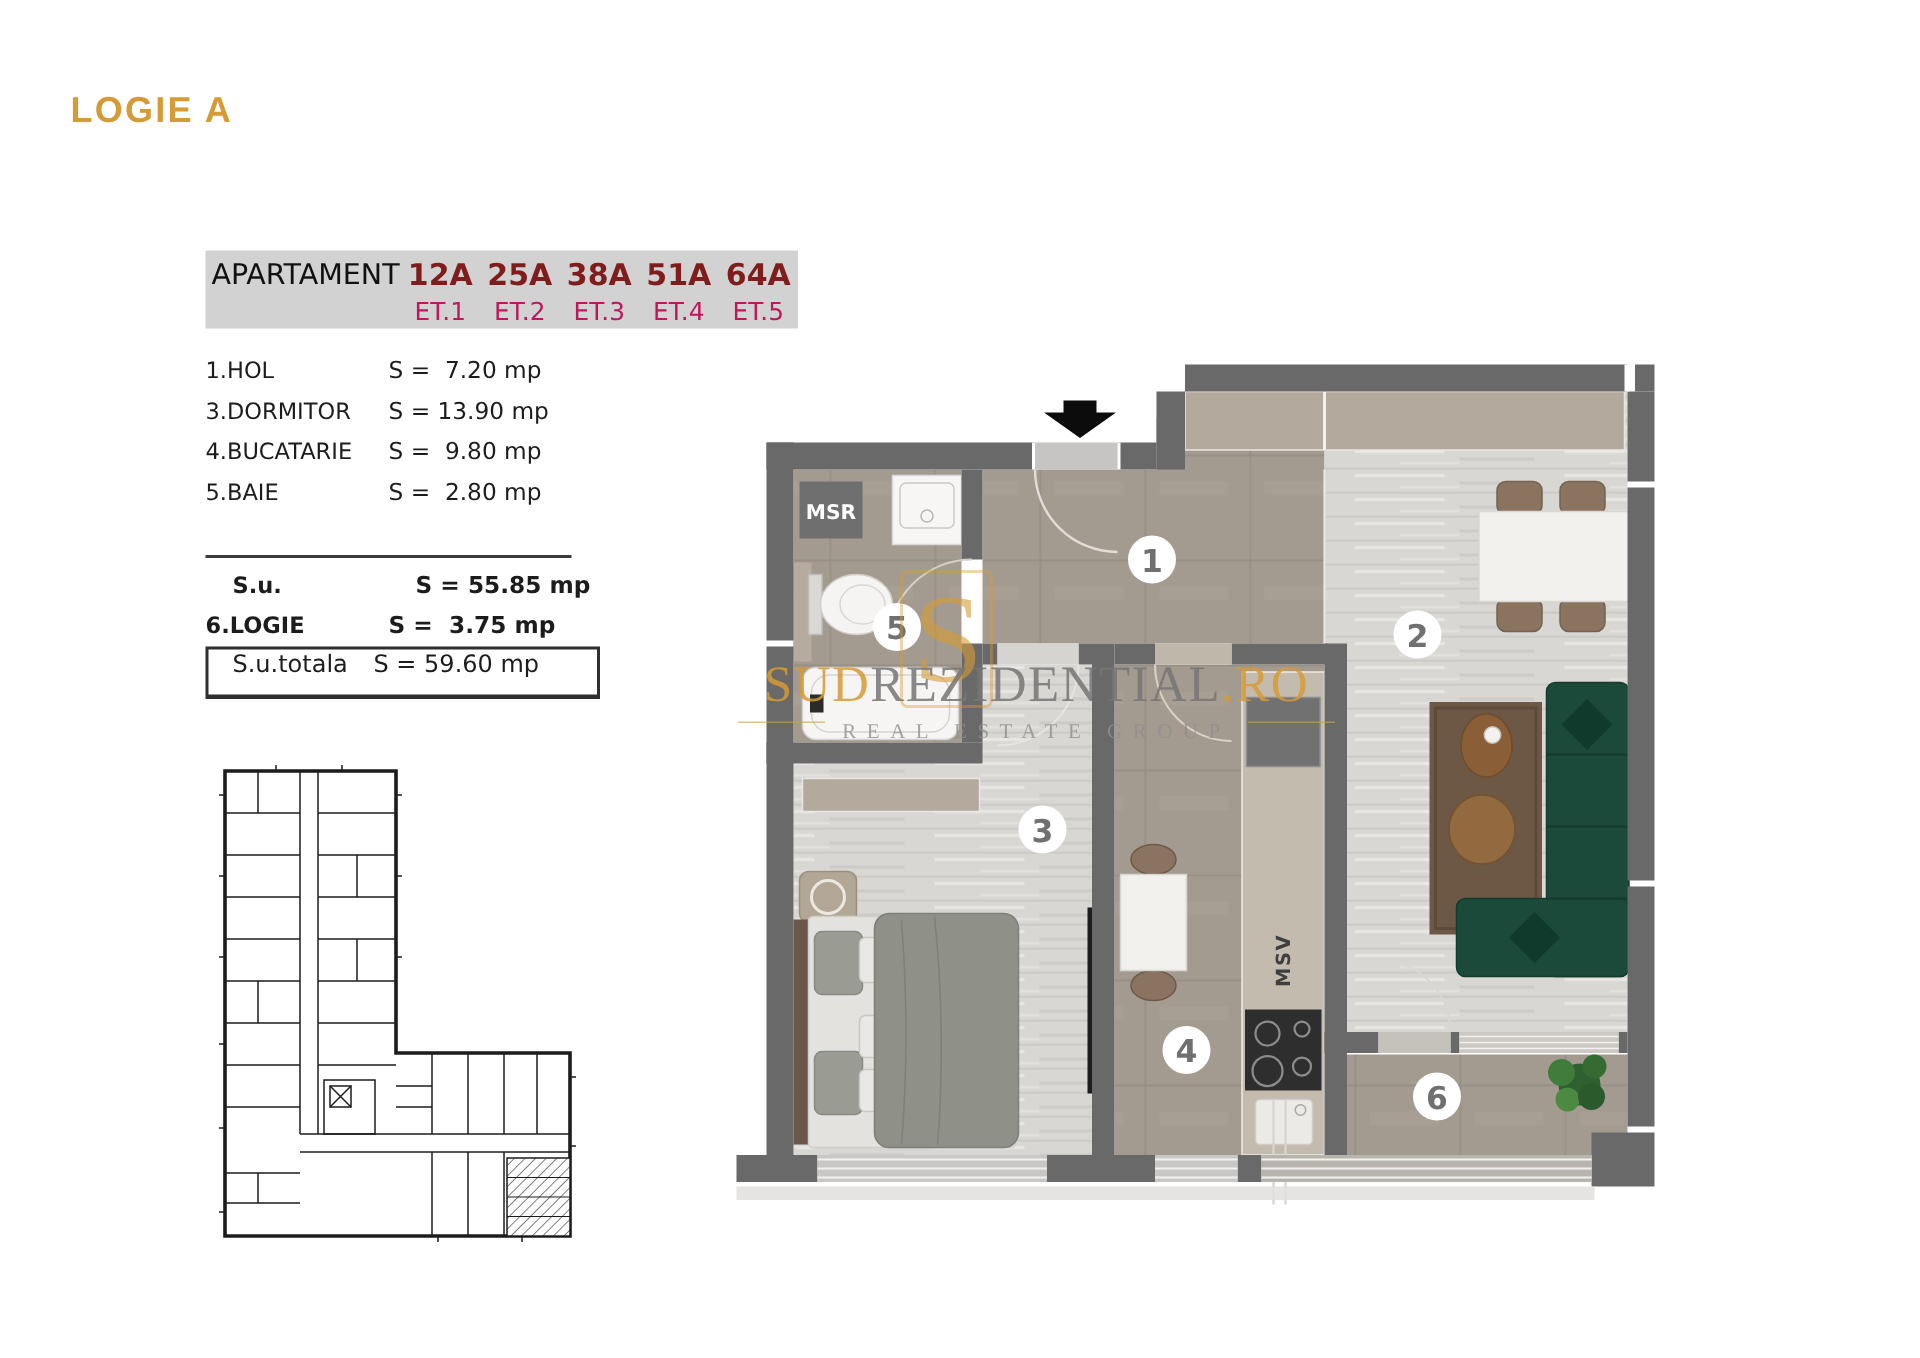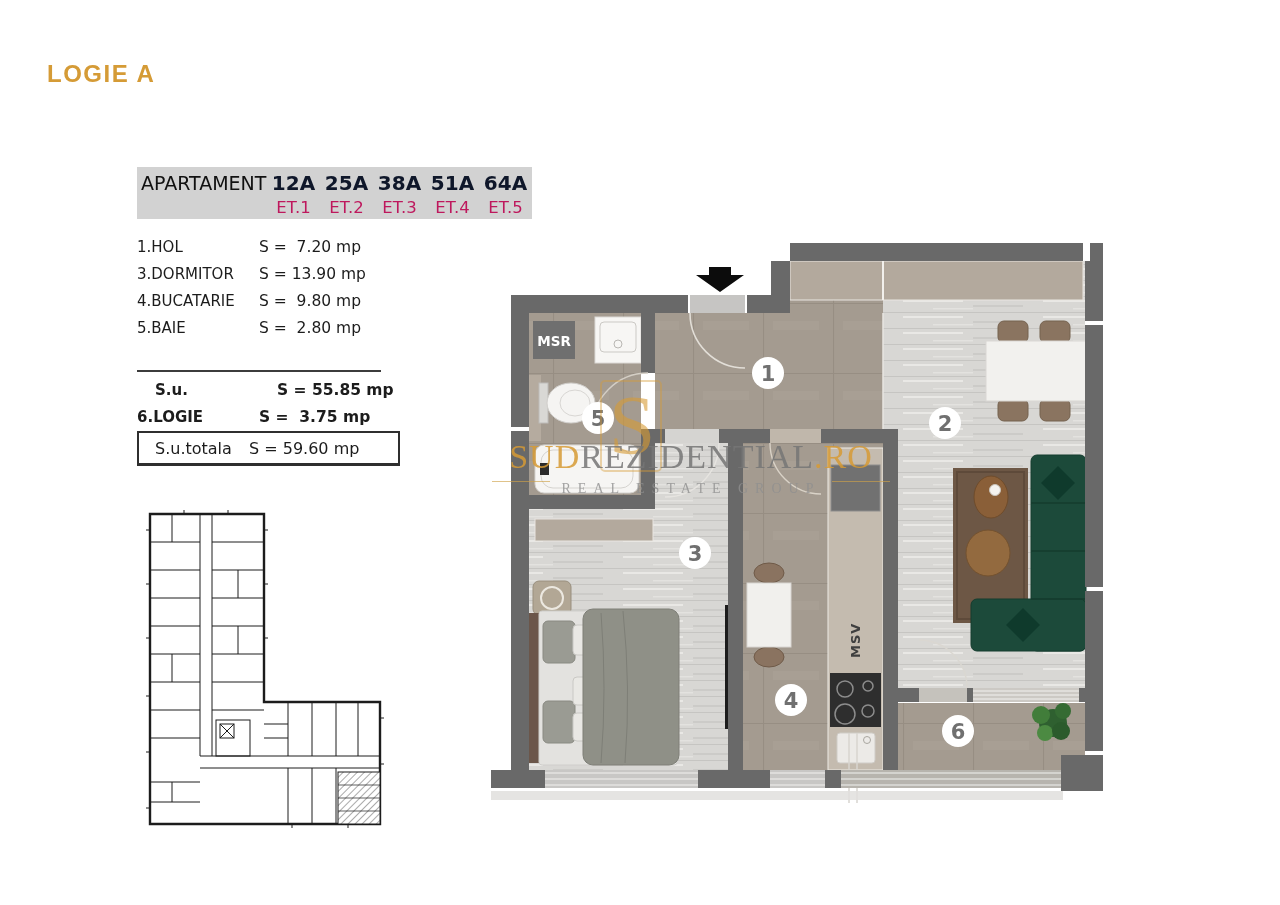--- a/index.html
+++ b/index.html
@@ -7,34 +7,34 @@
          font-family:"DejaVu Sans","Liberation Sans",sans-serif;color:#1c1c1c;}
   .corp{position:absolute;left:47px;top:60px;margin:0;font-size:24px;font-weight:bold;
         letter-spacing:1.5px;color:#d59b36;font-family:"Liberation Sans",sans-serif;}
   
   .apt-table{position:absolute;left:137px;top:167px;width:395px;height:52px;background:#d2d2d2;}
   .t-row{display:flex;align-items:center;}
   .t-row.r1{height:29px;padding-top:1px;}
   .t-row.r2{height:21px;}
   .t-label{flex:0 0 126px;padding-left:4px;font-size:19px;color:#111;}
   .t-cell{flex:0 0 53px;text-align:center;}
-  .t-cell.unit{font-size:20px;font-weight:bold;color:#0f172a;}
+  .t-cell.unit{font-size:20px;font-weight:bold;color:#7f1d1d;}
   .t-cell.floor{font-size:16.5px;color:#be185d;}
   
   .rooms{position:absolute;left:137px;top:233px;width:250px;}
   .room-row{display:flex;align-items:center;height:27px;}
   .room-row .rn{flex:0 0 110px;font-size:15px;}
   .room-row.big .rn{font-size:18px;}
   .room-row .ra{white-space:pre;font-size:15.5px;margin-left:12px;}
   .rn.indent{padding-left:18px;}
   .list-divider{position:absolute;left:137px;top:370px;width:244px;border-top:2px solid #3c3c3c;}
   .summary{position:absolute;left:137px;top:376px;width:250px;}
   .summary .room-row{height:27.5px;font-weight:bold;}
   .total-box{position:absolute;left:137px;top:431px;width:243px;height:30px;
-             border:2px solid #2f2f2f;border-bottom-width:3px;display:flex;align-items:center;
+             border:2px solid #2f2f2f;border-bottom-width:3px;display:flex;
              padding-left:16px;background:#fff;}
   .total-box .rn{flex:0 0 94px;font-size:16px;}
   .total-box .ra{white-space:pre;font-size:16px;}
   
   .keyplan{position:absolute;left:142px;top:506px;}
   .mainplan{position:absolute;left:483px;top:233px;}
   
   .monogram{position:absolute;left:595px;top:378px;width:74px;height:98px;opacity:.75;z-index:4;pointer-events:none;}
   .watermark{position:absolute;left:476px;top:440px;width:430px;text-align:center;z-index:5;pointer-events:none;}
   .wm-line1{font-family:"Liberation Serif","DejaVu Serif",serif;font-size:34px;line-height:1;

